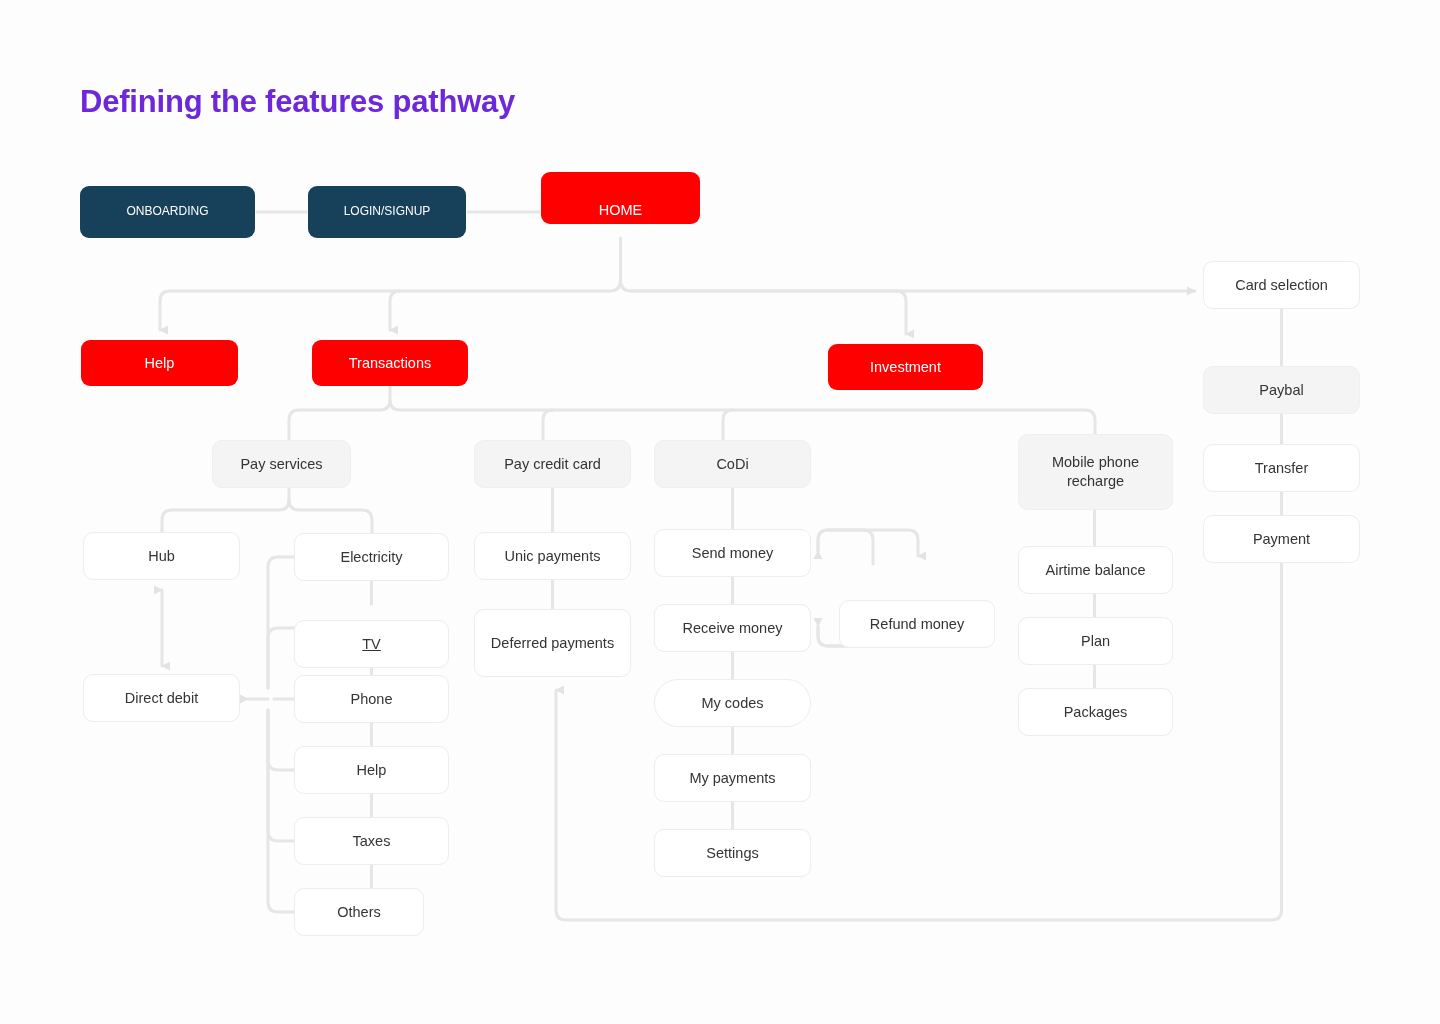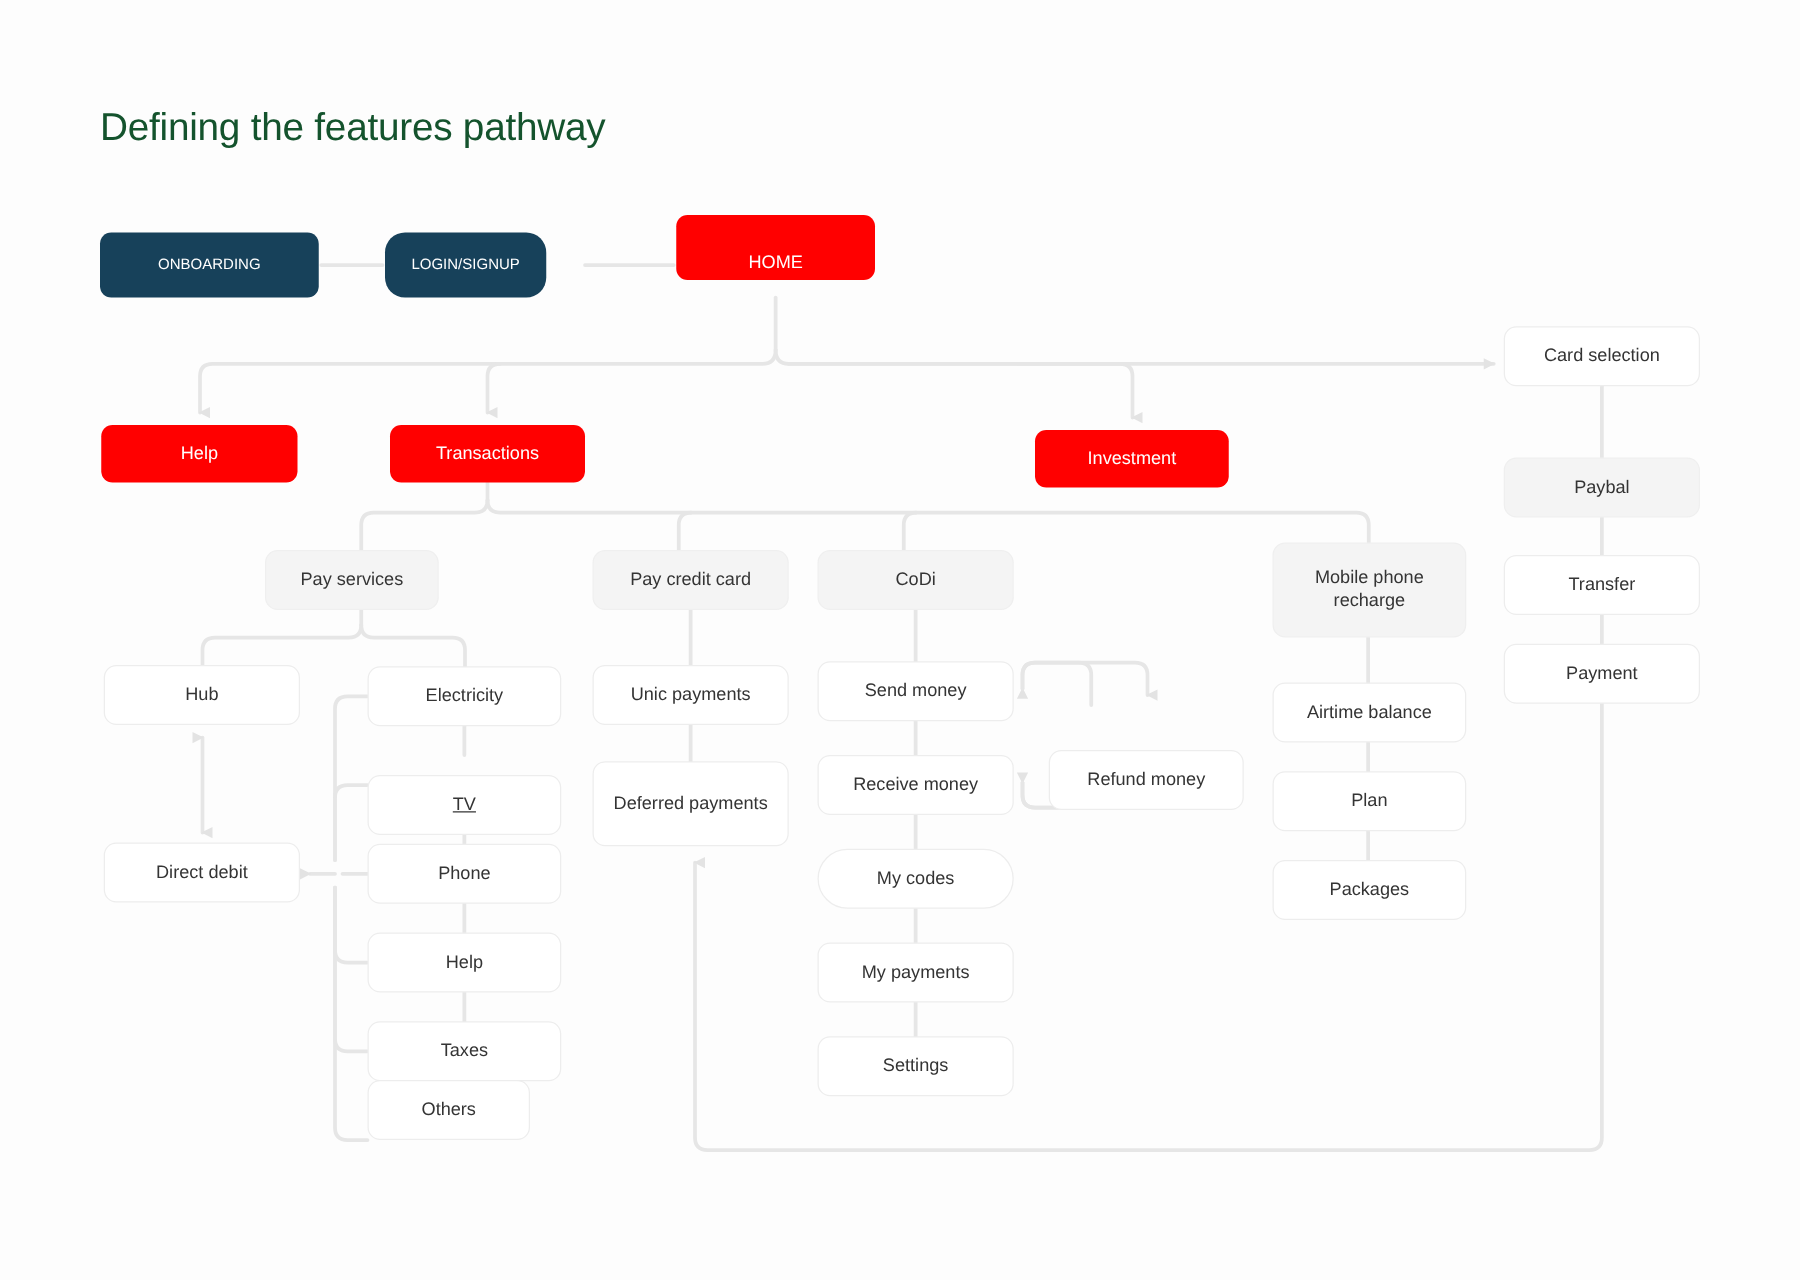--- a/index.html
+++ b/index.html
@@ -25,22 +25,22 @@
     top: 0;
     width: 1440px;
     height: 1024px;
     pointer-events: none;
   }
   #page-title {
     position: absolute;
     left: 80px;
     top: 84px;
     font-size: 31px;
-    font-weight: normal;
-    color: #14532d;
+    font-weight: bold;
+    color: #6d28d9;
     letter-spacing: -0.2px;
     white-space: nowrap;
   }
   .node {
     position: absolute;
     box-sizing: border-box;
     display: flex;
     align-items: center;
     justify-content: center;
     text-align: center;
@@ -164,21 +164,21 @@
       <line x1="1281.5" y1="414" x2="1281.5" y2="444"></line>
       <line x1="1281.5" y1="492" x2="1281.5" y2="515"></line>
 
       <path d="M1281.5,563 L1281.5,910 Q1281.5,920 1271.5,920 L566,920 Q556,920 556,910 L556,690" marker-end="url(#ah-up)"></path>
     </g>
   </svg>
 
   <div class="node dark" style="left:80px;top:186px;width:175px;height:52px;">
     <span>ONBOARDING</span>
   </div>
-  <div class="node dark" style="left:308px;top:186px;width:129px;height:52px;border-radius:16px;">
+  <div class="node dark" style="left:308px;top:186px;width:158px;height:52px;">
     <span>LOGIN/SIGNUP</span>
   </div>
   <div class="node red" style="left:541px;top:172px;width:159px;height:52px;align-items:flex-end;">
     <span>HOME</span>
   </div>
 
   <div class="node red" style="left:81px;top:340px;width:157px;height:46px;">
     <span>Help</span>
   </div>
   <div class="node red" style="left:312px;top:340px;width:156px;height:46px;">
@@ -216,21 +216,21 @@
   </div>
   <div class="node white" style="left:294px;top:675px;width:155px;height:48px;">
     <span>Phone</span>
   </div>
   <div class="node white" style="left:294px;top:746px;width:155px;height:48px;">
     <span>Help</span>
   </div>
   <div class="node white" style="left:294px;top:817px;width:155px;height:48px;">
     <span>Taxes</span>
   </div>
-  <div class="node white" style="left:294px;top:864px;width:130px;height:48px;">
+  <div class="node white" style="left:294px;top:888px;width:130px;height:48px;">
     <span>Others</span>
   </div>
 
   <div class="node white" style="left:474px;top:532px;width:157px;height:48px;">
     <span>Unic payments</span>
   </div>
   <div class="node white" style="left:474px;top:609px;width:157px;height:68px;">
     <span>Deferred payments</span>
   </div>
 

